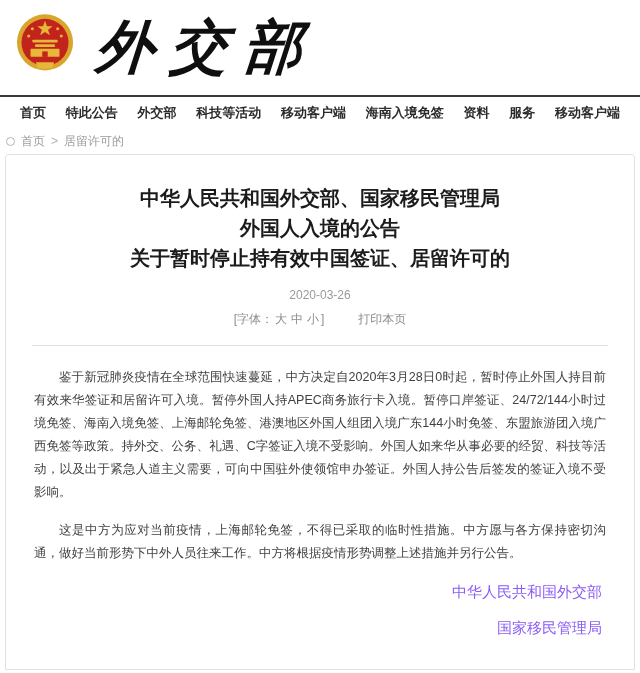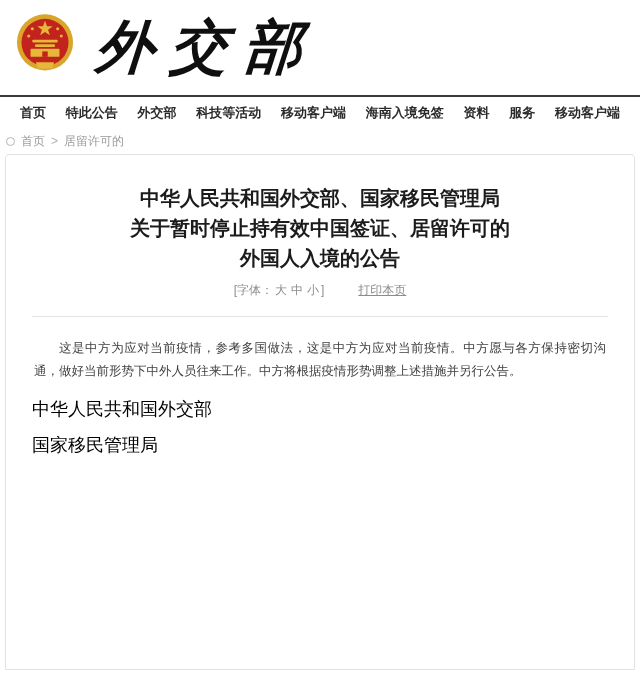--- a/index.html
+++ b/index.html
@@ -58,30 +58,30 @@
     color:#1b1b1b; line-height:30px; margin:2px auto 0;
     width:480px;
   }
   .article-date {
     text-align:center; font-size:12px; color:#9a9a9a; margin-top:15px;
   }
   .article-controls {
     text-align:center; font-size:12px; color:#8c8c8c; margin-top:9px;
   }
   .article-controls .fs-btn { cursor:pointer; margin:0 2px; color:#8c8c8c; }
-  .article-controls .print-btn { margin-left:34px; cursor:pointer; color:#8c8c8c;text-decoration:underline; }
+  .article-controls .print-btn { margin-left:34px; cursor:pointer; color:#8c8c8c; }
   .divider { border:none; border-top:1px solid #e3e3e3; margin:17px 0 0; }
   .article-body { margin-top:20px; }
   .article-body p {
     font-size:12.5px; color:#3f3f3f; line-height:23px;
     text-indent:2em; text-align:justify; margin:0 2px 15px;
   }
   .signature-block { margin-top:14px; padding-right:6px; }
   .signature-block .sig-line {
-    text-align:left; font-size:18px; color:#000000;
+    text-align:right; font-size:15px; color:#8b5cf6;
     margin-bottom:13px; line-height:23px;
   }
 </style>
 </head>
 <body>
 
 <div class="site-header">
   <a class="logo-link">
     <svg class="emblem" viewBox="0 0 64 84" xmlns="http://www.w3.org/2000/svg">
       <circle cx="32" cy="38" r="31" fill="#d9a52a"></circle>
@@ -118,33 +118,35 @@
   <span class="crumb-icon"></span>
   <a>首页</a>
   <span class="crumb-sep">&gt;</span>
   <a>居留许可的</a>
 </div>
 
 <div class="content-box">
 
   <div class="article-title">
     <div>中华人民共和国外交部、国家移民管理局</div>
+    <div>外国人入境的公告</div>
     <div>关于暂时停止持有效中国签证、居留许可的</div>
-    <div>外国人入境的公告</div>
   </div>
 
+  <div class="article-date">2020-03-26</div>
 
   <div class="article-controls">
     <span>[字体：</span><span class="fs-btn">大</span><span class="fs-btn">中</span><span class="fs-btn">小</span><span>]</span><span class="print-btn">打印本页</span>
   </div>
 
   <hr class="divider">
 
   <div class="article-body">
-    <p>这是中方为应对当前疫情，参考多国做法，这是中方为应对当前疫情。中方愿与各方保持密切沟通，做好当前形势下中外人员往来工作。中方将根据疫情形势调整上述措施并另行公告。</p>
+    <p>鉴于新冠肺炎疫情在全球范围快速蔓延，中方决定自2020年3月28日0时起，暂时停止外国人持目前有效来华签证和居留许可入境。暂停外国人持APEC商务旅行卡入境。暂停口岸签证、24/72/144小时过境免签、海南入境免签、上海邮轮免签、港澳地区外国人组团入境广东144小时免签、东盟旅游团入境广西免签等政策。持外交、公务、礼遇、C字签证入境不受影响。外国人如来华从事必要的经贸、科技等活动，以及出于紧急人道主义需要，可向中国驻外使领馆申办签证。外国人持公告后签发的签证入境不受影响。</p>
+    <p>这是中方为应对当前疫情，上海邮轮免签，不得已采取的临时性措施。中方愿与各方保持密切沟通，做好当前形势下中外人员往来工作。中方将根据疫情形势调整上述措施并另行公告。</p>
   </div>
 
   <div class="signature-block">
     <div class="sig-line">中华人民共和国外交部</div>
     <div class="sig-line">国家移民管理局</div>
 
   </div>
 
 </div>
 

